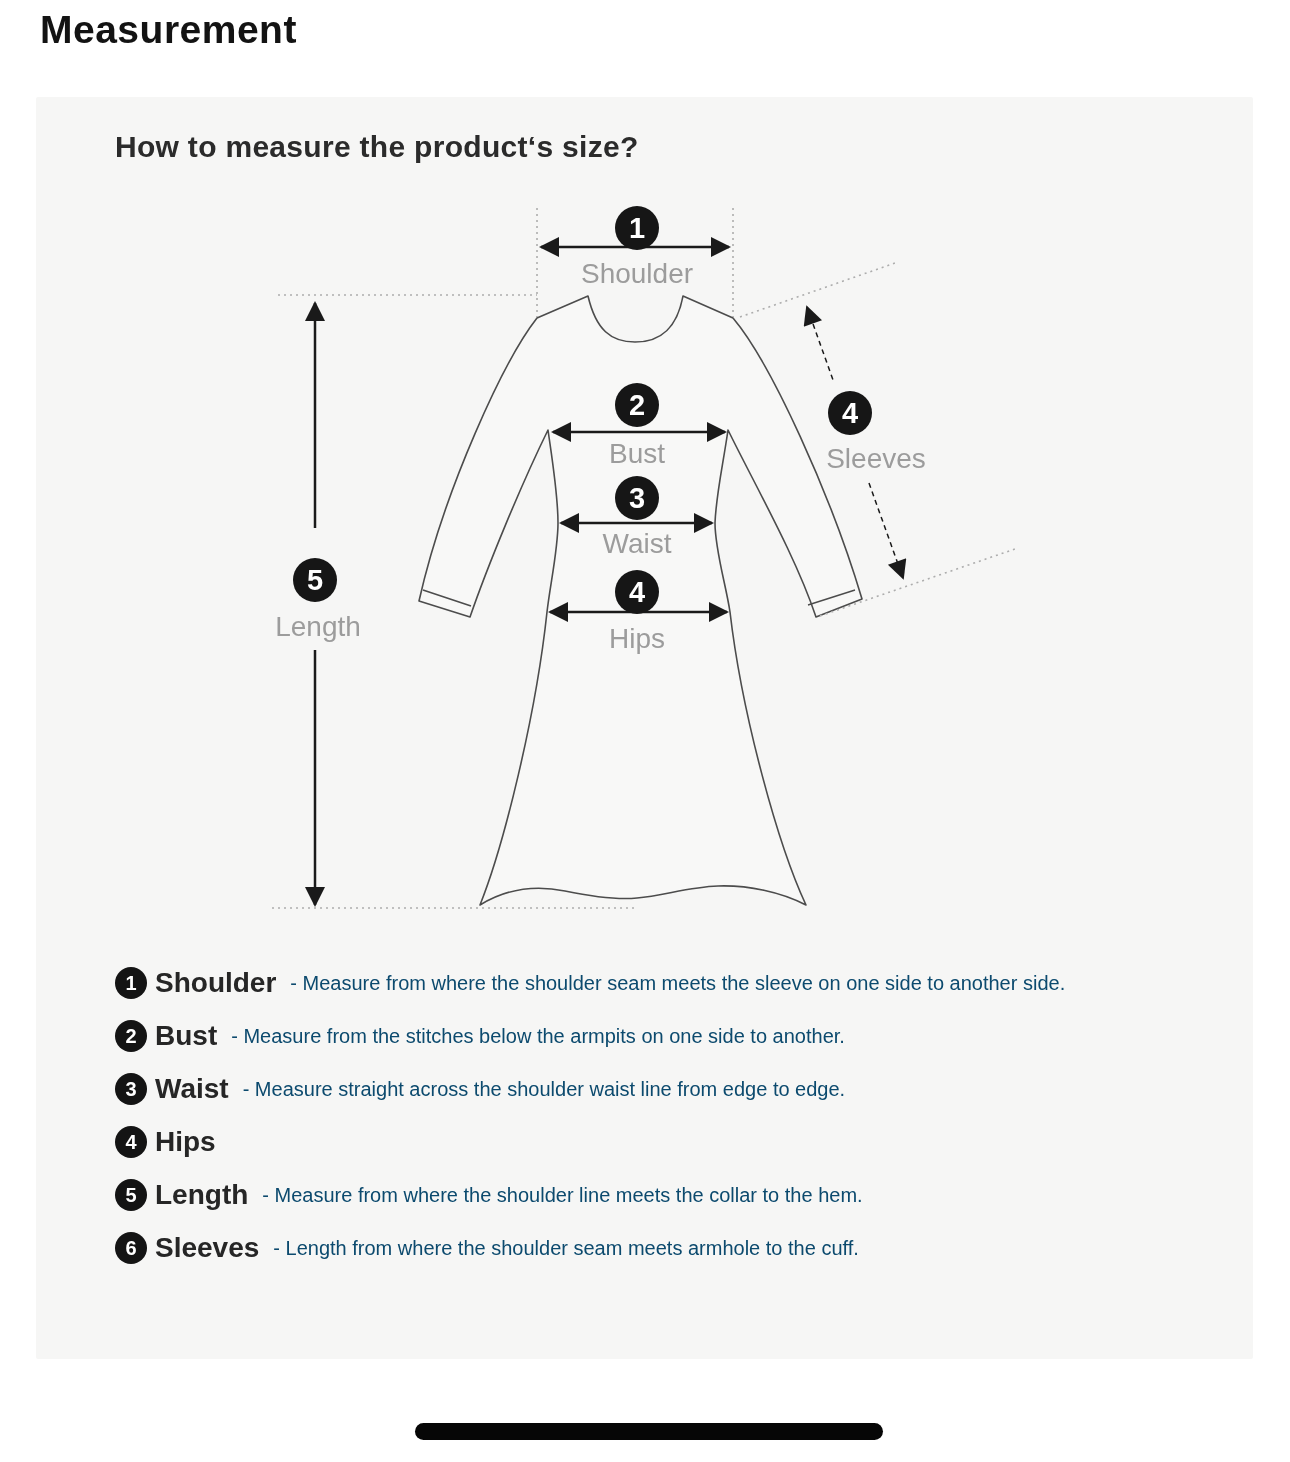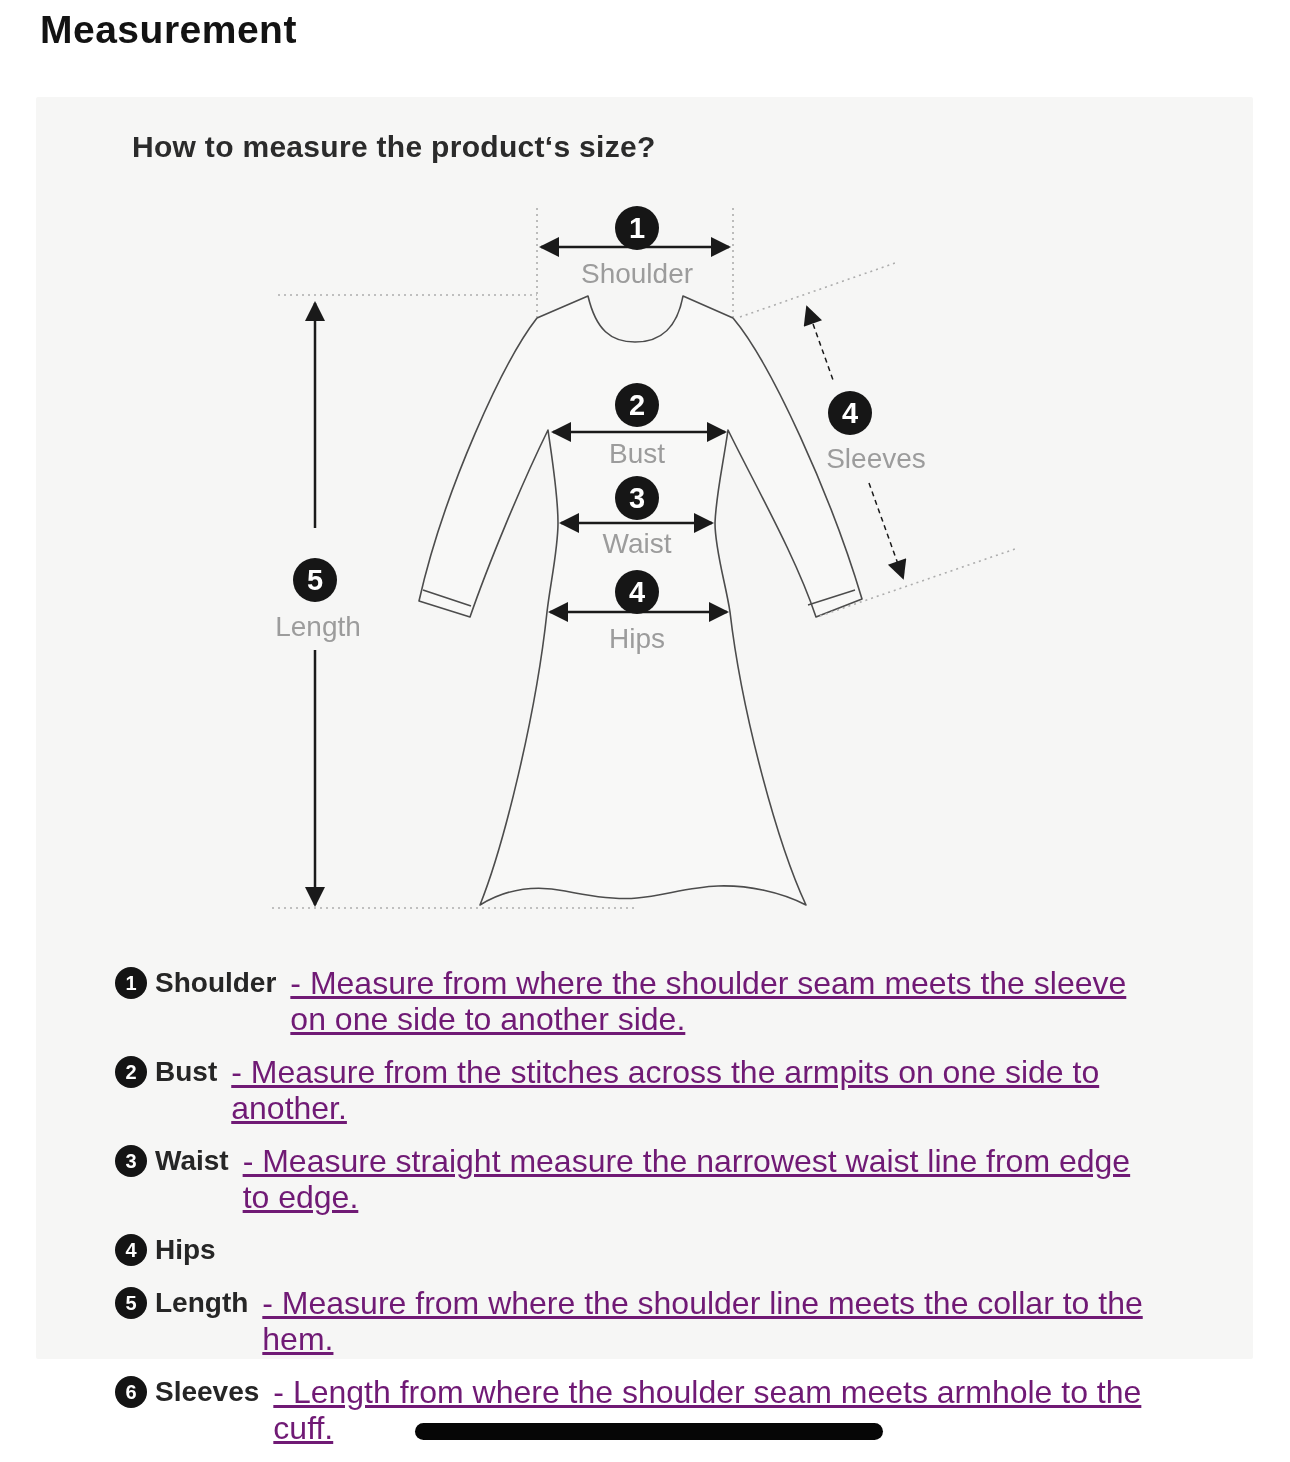--- a/index.html
+++ b/index.html
@@ -5,41 +5,41 @@
   * { margin:0; padding:0; box-sizing:border-box; }
   html,body { width:1290px; height:1462px; background:#ffffff;
               font-family:"Liberation Sans", sans-serif; overflow:hidden; }
   .page { position:relative; width:1290px; height:1462px; background:#fff; }
 
   .page-title { position:absolute; left:40px; top:8px; font-size:39px; font-weight:800;
                 color:#131313; letter-spacing:.5px; }
 
   .card { position:absolute; left:36px; top:97px; width:1217px; height:1262px;
           background:#f6f6f5; border-radius:2px; }
-  .card-heading { position:absolute; left:96px; top:33px; font-size:30px; font-weight:700;
+  .card-heading { position:absolute; left:79px; top:33px; font-size:30px; font-weight:700;
                   color:#2b2b2b; letter-spacing:.3px; }
 
   .diagram { position:absolute; left:0; top:98px; width:1217px; height:745px; }
   .diagram svg { position:absolute; left:0; top:0; }
 
   .d-badge { position:absolute; width:44px; height:44px; border-radius:50%;
              background:#161616; color:#fff; font-size:29px; font-weight:700;
              text-align:center; line-height:44px; }
   .d-label { position:absolute; transform:translateX(-50%); font-size:28px;
              color:#9c9c9c; font-weight:500; white-space:nowrap; }
 
   .legend { position:absolute; left:79px; top:868px; width:1032px; }
   .lg-item { display:flex; align-items:flex-start; margin-bottom:17px; }
   .lg-badge { flex:0 0 auto; width:32px; height:32px; border-radius:50%; background:#141414;
               color:#fff; font-size:20px; font-weight:700; text-align:center;
               line-height:32px; margin-top:2px; }
   .lg-term { flex:0 0 auto; font-size:28px; font-weight:700; color:#262626;
              margin:0 14px 0 8px; line-height:36px; white-space:nowrap; }
-  .lg-desc { flex:1 1 auto; font-size:32px; color:#701a75; font-weight:500;
-             line-height:36px;text-decoration:underline; }
+  .lg-desc { flex:1 1 auto; font-size:20px; color:#0c4a6e; font-weight:500;
+             line-height:36px; }
 
   .bottom-bar { position:absolute; left:415px; top:1423px; width:468px; height:17px;
                 border-radius:9px; background:#060606; }
 </style>
 </head>
 <body>
 
 <div class="page">
 
   <div class="page-title">Measurement</div>
@@ -127,26 +127,26 @@
 
     <div class="legend">
       <div class="lg-item">
         <span class="lg-badge">1</span>
         <span class="lg-term">Shoulder</span>
         <span class="lg-desc">- Measure from where the shoulder seam meets the sleeve on one side to another side.</span>
       </div>
       <div class="lg-item">
         <span class="lg-badge">2</span>
         <span class="lg-term">Bust</span>
-        <span class="lg-desc">- Measure from the stitches across the armpits on one side to another.</span>
+        <span class="lg-desc">- Measure from the stitches below the armpits on one side to another.</span>
       </div>
       <div class="lg-item">
         <span class="lg-badge">3</span>
         <span class="lg-term">Waist</span>
-        <span class="lg-desc">- Measure straight measure the narrowest waist line from edge to edge.</span>
+        <span class="lg-desc">- Measure straight across the shoulder waist line from edge to edge.</span>
       </div>
       <div class="lg-item">
         <span class="lg-badge">4</span>
         <span class="lg-term">Hips</span>
       </div>
       <div class="lg-item">
         <span class="lg-badge">5</span>
         <span class="lg-term">Length</span>
         <span class="lg-desc">- Measure from where the shoulder line meets the collar to the hem.</span>
       </div>

